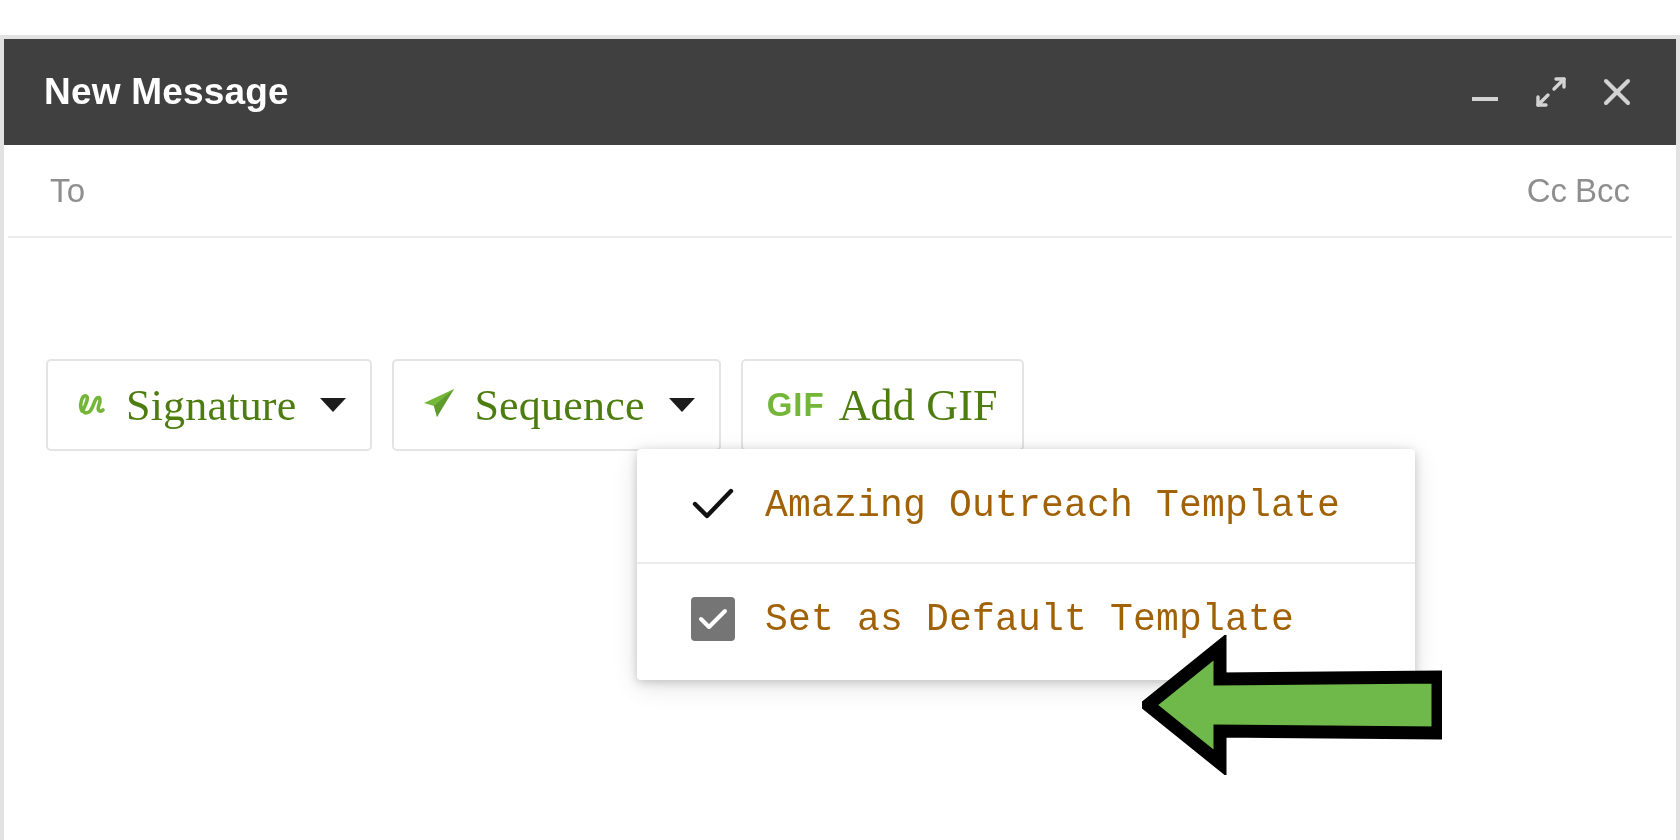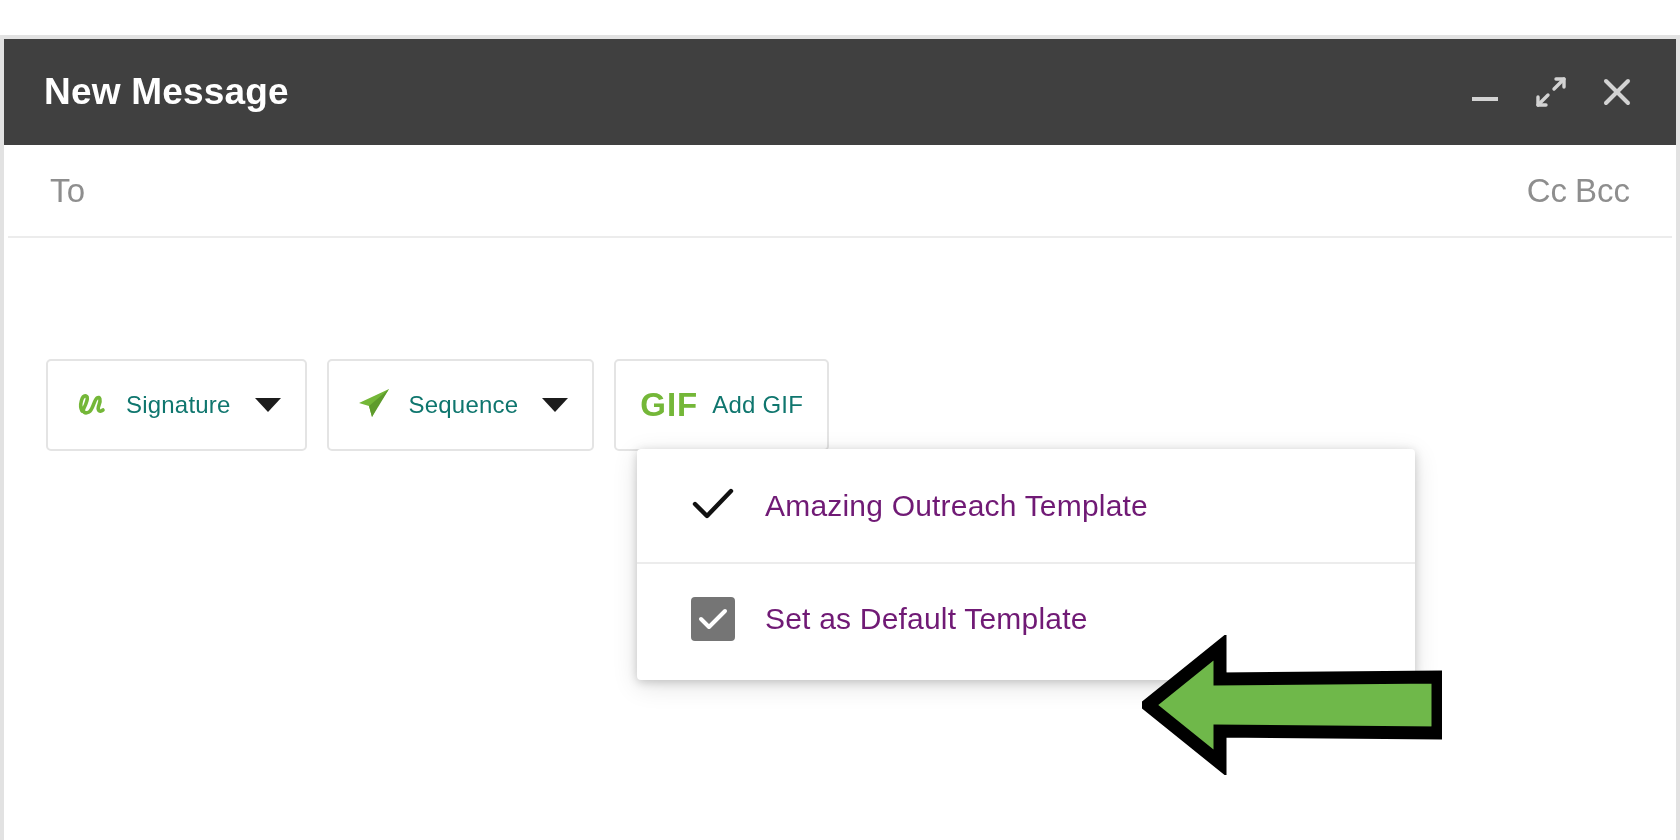--- a/index.html
+++ b/index.html
@@ -106,23 +106,24 @@
     border-radius: 5px;
     background: #ffffff;
     display: flex;
     align-items: center;
     gap: 14px;
     padding: 0 24px;
     cursor: pointer;
     white-space: nowrap;
   }
   .tbtn-label {
-    font-size: 24px;
-    color: #0f766e;
+    font-size: 44px;
+    color: #4d7c0f;
     letter-spacing: 0.2px;
+    font-family: Liberation Serif, serif;
   }
   .caret {
     width: 0; height: 0;
     border-left: 13px solid transparent;
     border-right: 13px solid transparent;
     border-top: 14px solid #1c1c1c;
     margin-left: 10px;
   }
   .icon-green { color: #74b738; display: block; }
   .gif-word {
@@ -152,24 +153,25 @@
   .menu-item {
     display: flex;
     align-items: center;
     height: 113px;
     padding: 0 34px 0 54px;
     box-sizing: border-box;
     cursor: pointer;
   }
   .menu-item.tall { height: 110px; }
   .menu-item-text {
-    font-size: 30px;
-    color: #701a75;
+    font-size: 38px;
+    color: #a16207;
     letter-spacing: 0.2px;
     white-space: nowrap;
+    font-family: Liberation Mono, monospace;
   }
   .mi-lead {
     width: 74px;
     flex: 0 0 74px;
     display: flex;
     align-items: center;
   }
   .check-glyph { color: #111111; display:block; }
   .checkbox-box {
     width: 44px;

